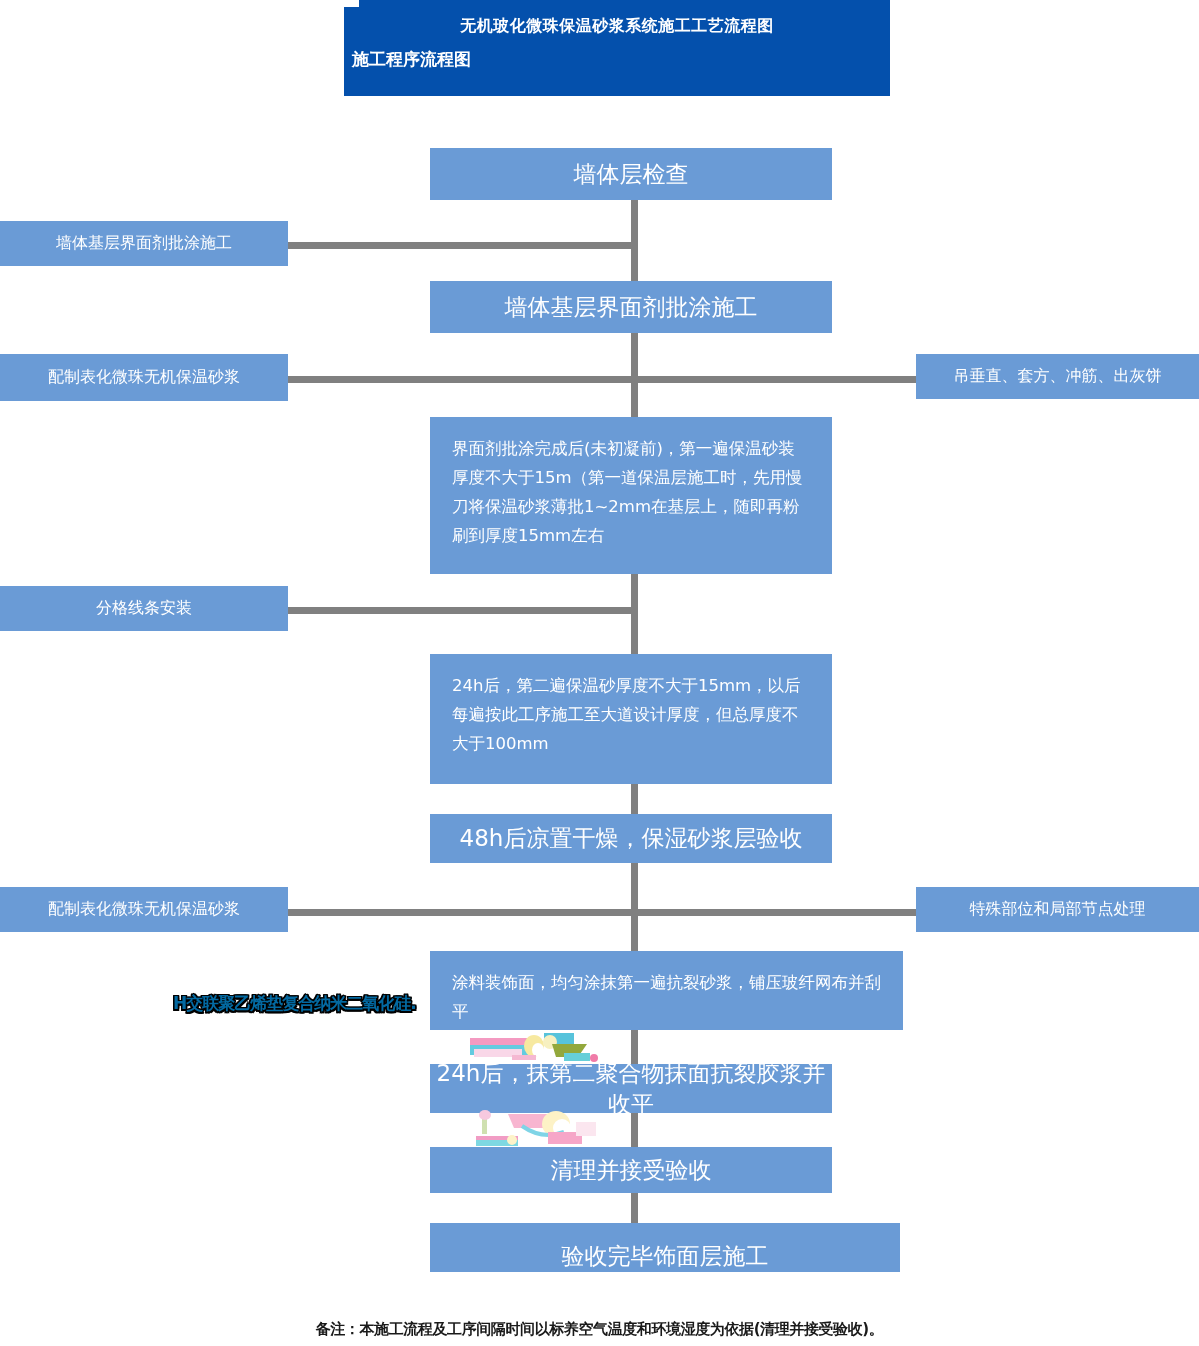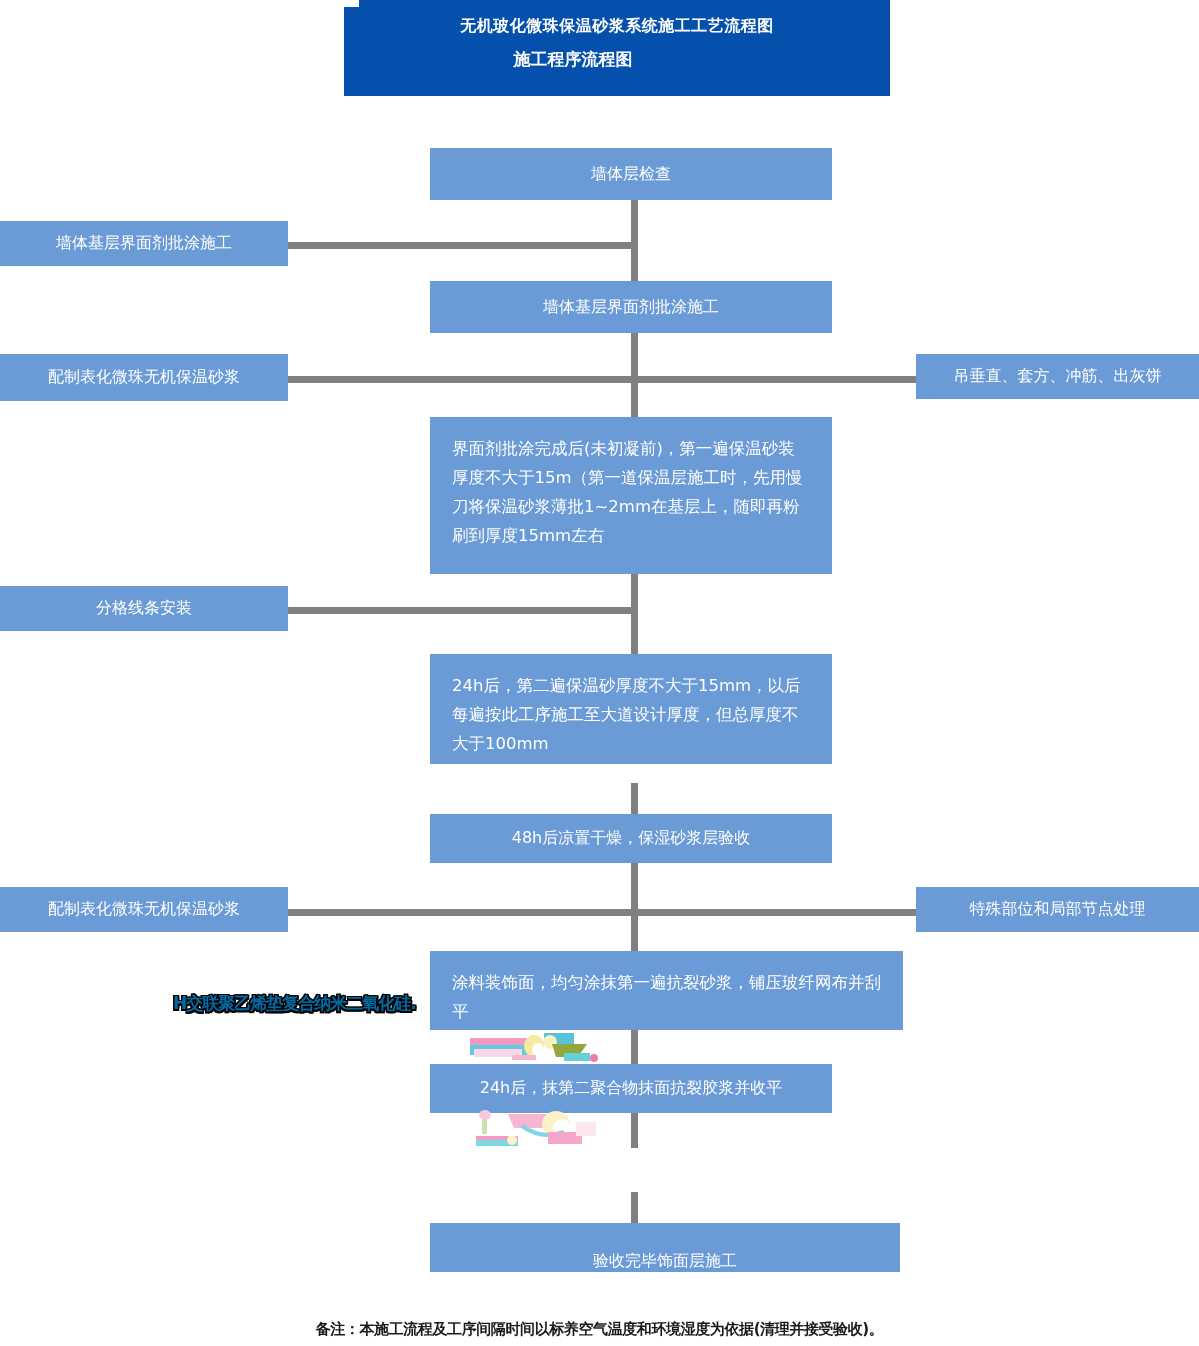--- a/index.html
+++ b/index.html
@@ -52,39 +52,39 @@
     color: #ffffff;
     font-size: 16px;
     font-weight: bold;
     letter-spacing: 0.5px;
   }
   .banner-subtitle {
     position: absolute;
     left: 0;
     top: 48px;
     width: 458px;
-    text-align: center;
     color: #ffffff;
     font-size: 17px;
     font-weight: bold;
+    padding-left: 8px;
   }
 
   
   .box {
     position: absolute;
     background: #6a9bd6;
     color: #ffffff;
     box-sizing: border-box;
   }
   .box.center {
     display: flex;
     align-items: center;
     justify-content: center;
     text-align: center;
-    font-size: 16px;
+    font-size: 23px;
   }
   .box.para {
     display: block;
     padding: 18px 22px 10px 22px;
     font-size: 16.5px;
     line-height: 1.75;
     text-align: left;
   }
   .box.side {
     display: flex;
@@ -172,36 +172,39 @@
   </div>
 
   <div class="box center" style="left:430px; top:281px; width:402px; height:52px;">
     <span>墙体基层界面剂批涂施工</span>
   </div>
 
   <div class="box para" style="left:430px; top:417px; width:402px; height:157px;">
     <span>界面剂批涂完成后(未初凝前)，第一遍保温砂装厚度不大于15m（第一道保温层施工时，先用慢刀将保温砂浆薄批1~2mm在基层上，随即再粉刷到厚度15mm左右</span>
   </div>
 
-  <div class="box para" style="left:430px; top:654px; width:402px; height:110px;">
+  <div class="box para" style="left:430px; top:654px; width:402px; height:130px;">
     <span>24h后，第二遍保温砂厚度不大于15mm，以后每遍按此工序施工至大道设计厚度，但总厚度不大于100mm</span>
   </div>
 
   <div class="box center" style="left:430px; top:814px; width:402px; height:49px;">
     <span>48h后凉置干燥，保湿砂浆层验收</span>
   </div>
 
   <div class="box para" style="left:430px; top:951px; width:473px; height:79px;">
     <span>涂料装饰面，均匀涂抹第一遍抗裂砂浆，铺压玻纤网布并刮平</span>
   </div>
 
   <div class="box center" style="left:430px; top:1064px; width:402px; height:49px;">
     <span>24h后，抹第二聚合物抹面抗裂胶浆并收平</span>
   </div>
 
+  <div class="box center" style="left:430px; top:1147px; width:402px; height:46px;">
+    <span>清理并接受验收</span>
+  </div>
 
   <div class="box center" style="left:430px; top:1223px; width:470px; height:49px;align-items:flex-end;">
     <span>验收完毕饰面层施工</span>
   </div>
 
   <div class="box side" style="left:0px; top:221px; width:288px; height:45px;">
     <span>墙体基层界面剂批涂施工</span>
   </div>
 
   <div class="box side" style="left:0px; top:354px; width:288px; height:47px;">

